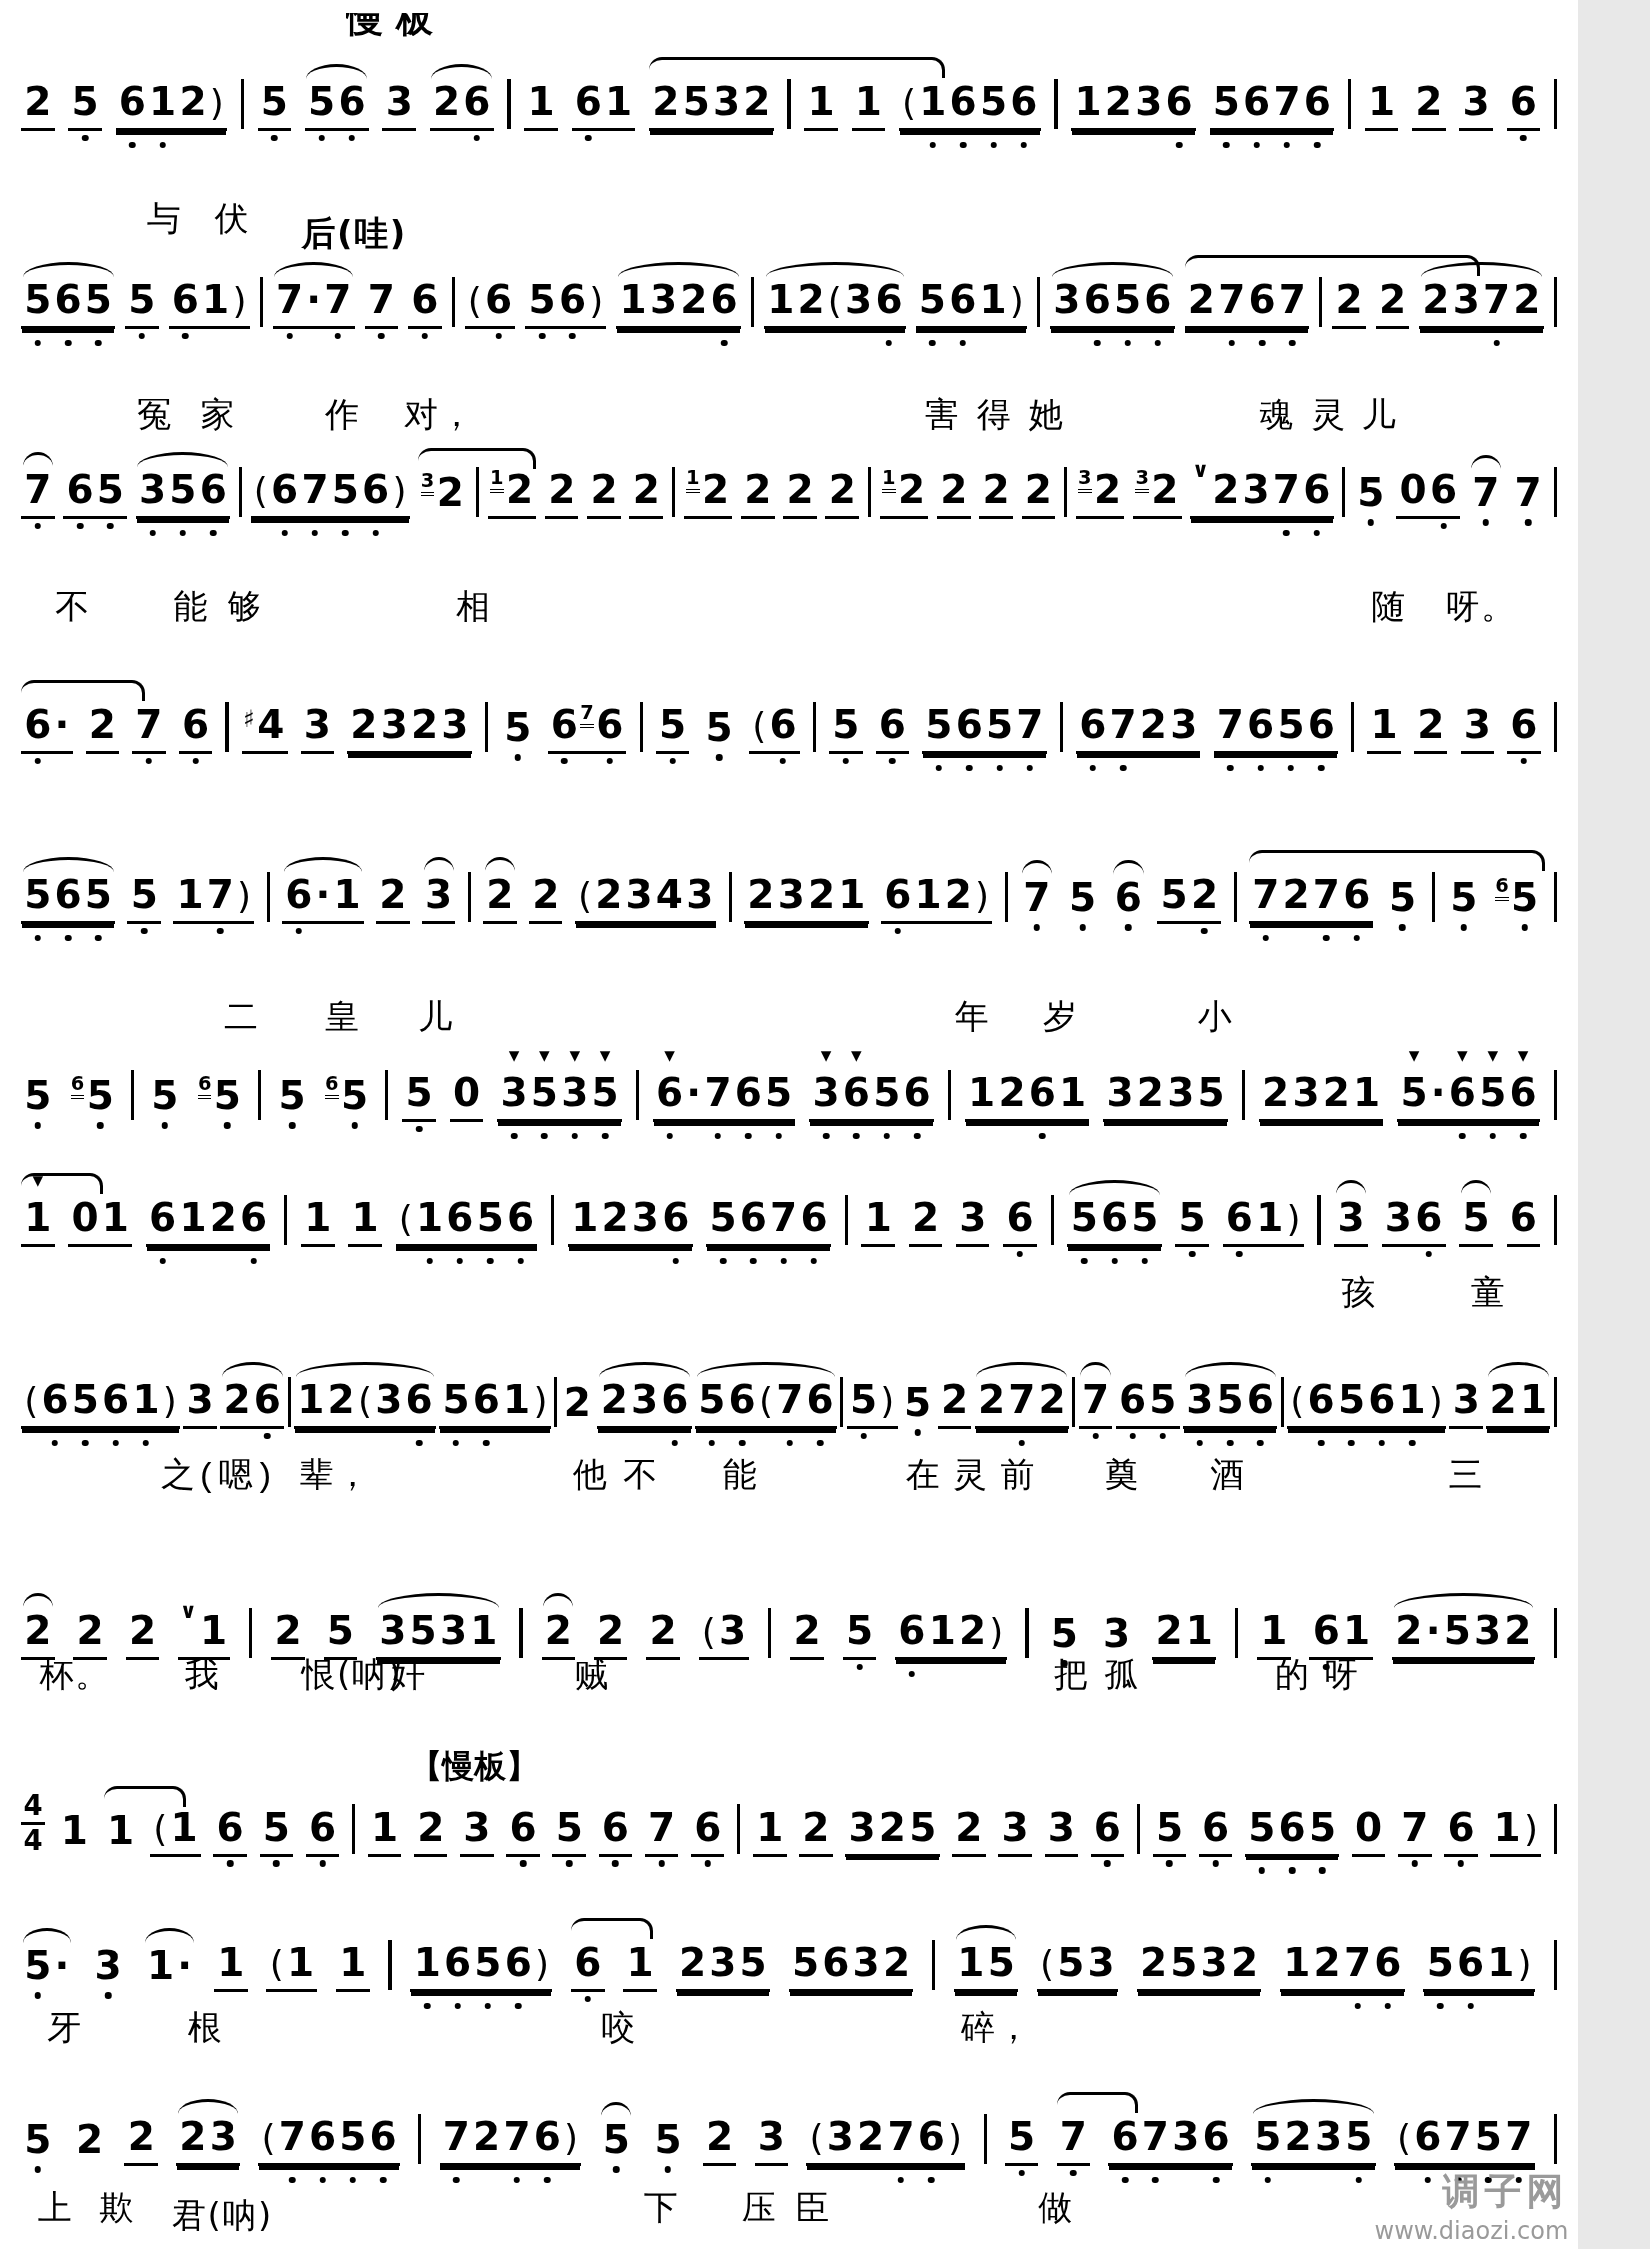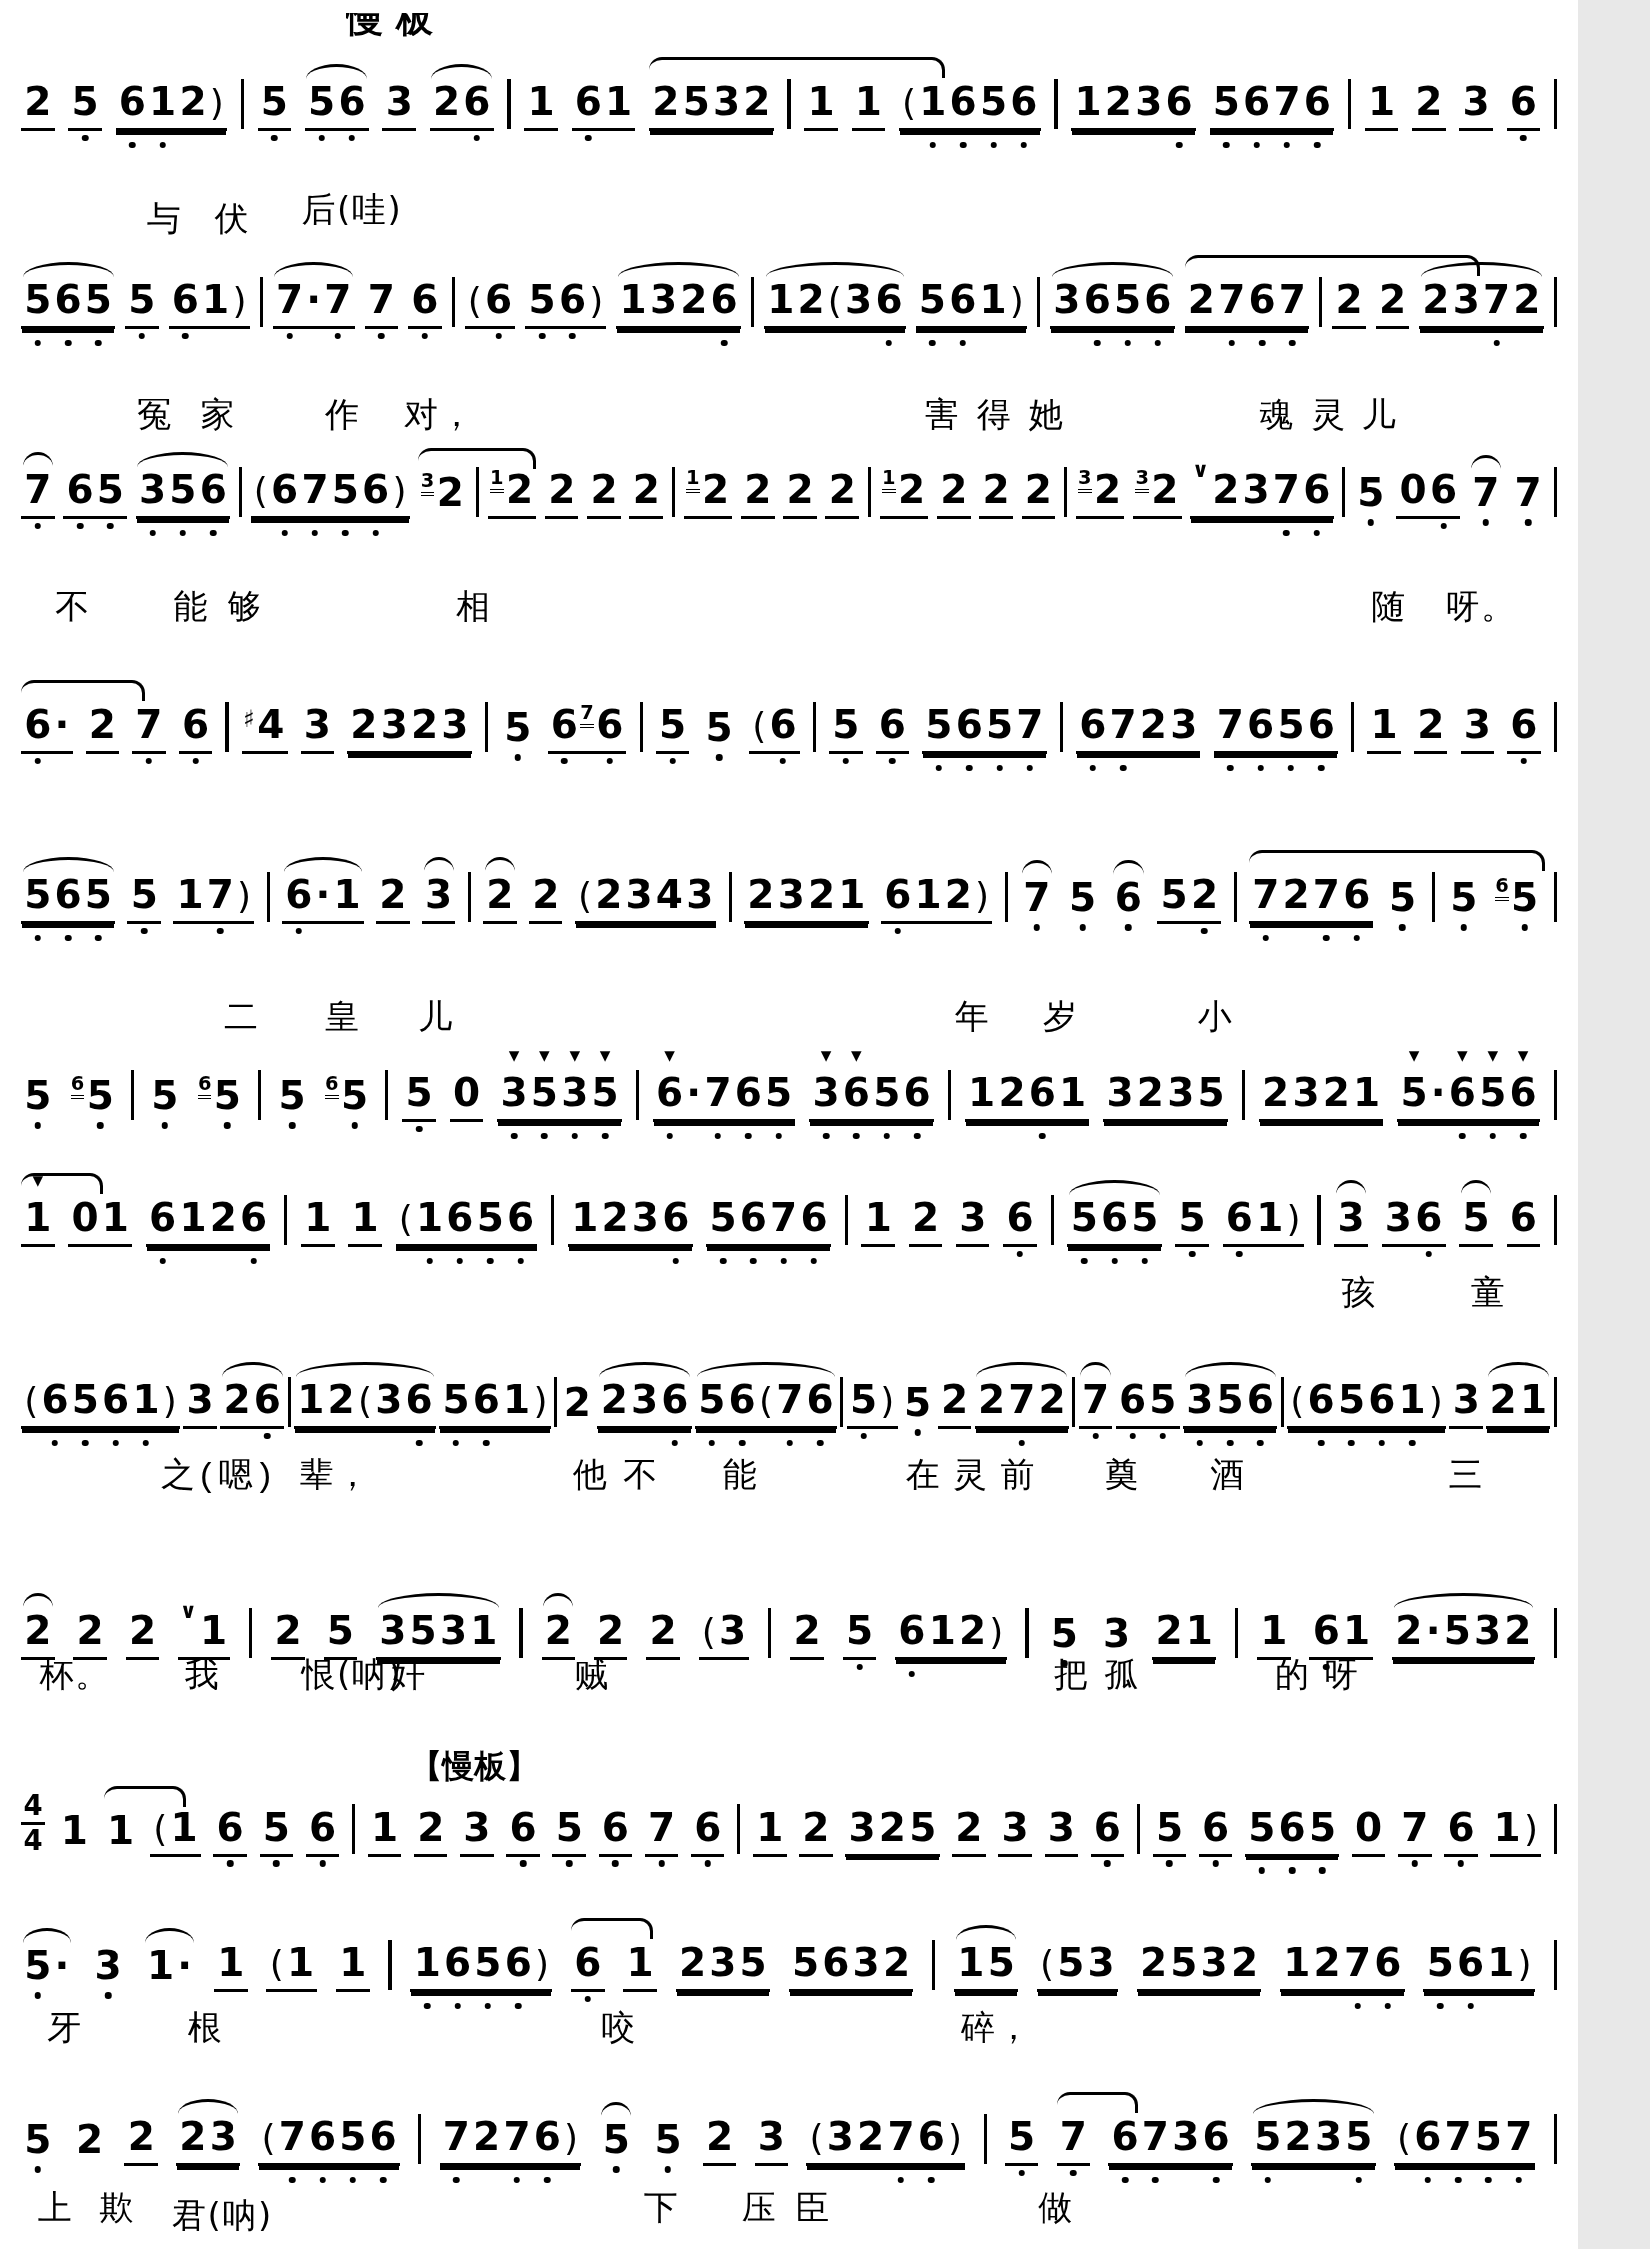--- a/index.html
+++ b/index.html
@@ -65,21 +65,21 @@
           <div class="tok u2"><span class="n">5<i class="ld"></i></span><span class="n">6<i class="ld"></i></span><span class="n">7<i class="ld"></i></span><span class="n">6<i class="ld"></i></span></div>
           <div class="bar"></div>
           <div class="tok u1"><span class="n">1</span></div>
           <div class="tok u1"><span class="n">2</span></div>
           <div class="tok u1"><span class="n">3</span></div>
           <div class="tok u1"><span class="n">6<i class="ld"></i></span></div>
           <div class="bar"></div>
         </div>
         <div class="lyr" style="left: 9.3%; top: 123px;">与</div>
         <div class="lyr" style="left: 13.6%; top: 123px;">伏</div>
-        <div class="lyr" style="left: 19.1%; top: 114px;">后(哇)</div>
+        <div class="lyr" style="left: 19.1%; top: 138px; font-weight: bold;">后(哇)</div>
       </div>
       <div class="sys" style="top: 271px;">
         <div class="notes">
           <div class="tok u2"><i class="sl"></i><span class="n">5<i class="ld"></i></span><span class="n">6<i class="ld"></i></span><span class="n">5<i class="ld"></i></span></div>
           <div class="tok u1"><span class="n">5<i class="ld"></i></span></div>
           <div class="tok u1"><span class="n">6<i class="ld"></i></span><span class="n">1</span><span class="par">)</span></div>
           <div class="bar"></div>
           <div class="tok u1"><i class="sl"></i><span class="n">7<i class="ld"></i></span><span class="aug">·</span><span class="n">7<i class="ld"></i></span></div>
           <div class="tok u1"><span class="n">7<i class="ld"></i></span></div>
           <div class="tok u1"><span class="n">6<i class="ld"></i></span></div>
@@ -447,14 +447,18 @@
         </div>
         <div class="lyr" style="left: 2.4%; top: 77px;">上</div>
         <div class="lyr" style="left: 6.3%; top: 77px;">欺</div>
         <div class="lyr" style="left: 10.9%; top: 85px;">君(呐)</div>
         <div class="lyr" style="left: 40.8%; top: 77px;">下</div>
         <div class="lyr" style="left: 47%; top: 77px;">压</div>
         <div class="lyr" style="left: 50.4%; top: 77px;">臣</div>
         <div class="lyr" style="left: 65.8%; top: 77px;">做</div>
       </div>
     </div>
+  <div class="watermark">
+    <div class="wm-site">调子网</div>
+    <div class="wm-url">www.diaozi.com</div>
+  </div>
 </div>
 
 
 </body></html>

